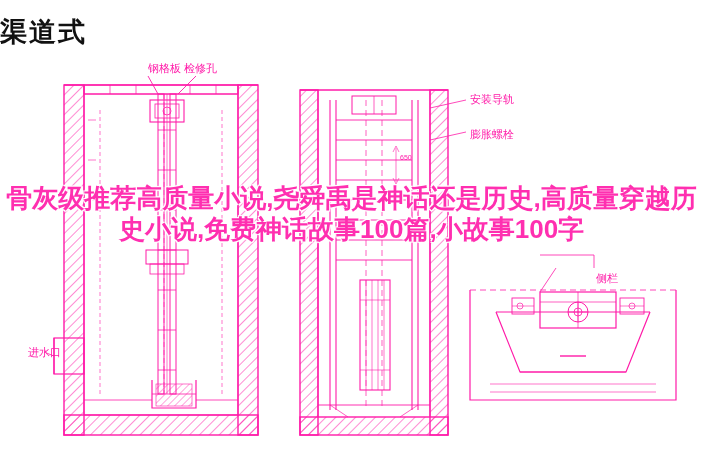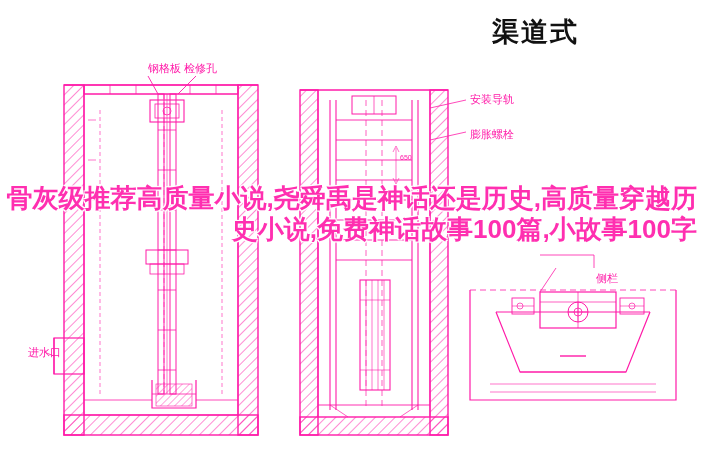--- a/index.html
+++ b/index.html
@@ -20,33 +20,33 @@
     left: 0;
     top: 0;
     width: 703px;
     height: 451px;
   }
   .title-text {
     position: absolute;
     left: 0;
     top: 14px;
     width: 579px;
-    text-align: right;
+    text-align: left;
     font-family: "Liberation Sans", sans-serif;
     font-size: 27px;
     font-weight: bold;
     color: #111111;
     letter-spacing: 2px;
   }
   #overlay-caption {
     position: absolute;
     left: 0;
     top: 183px;
     width: 703px;
-    text-align: right;
+    text-align: center;
     font-family: "Liberation Sans", sans-serif;
     font-size: 26px;
     font-weight: bold;
     line-height: 31px;
     color: #ff2fb0;
     text-shadow:
       -1px -1px 0 #ffffff,
       1px -1px 0 #ffffff,
       -1px 1px 0 #ffffff,
       1px 1px 0 #ffffff,

